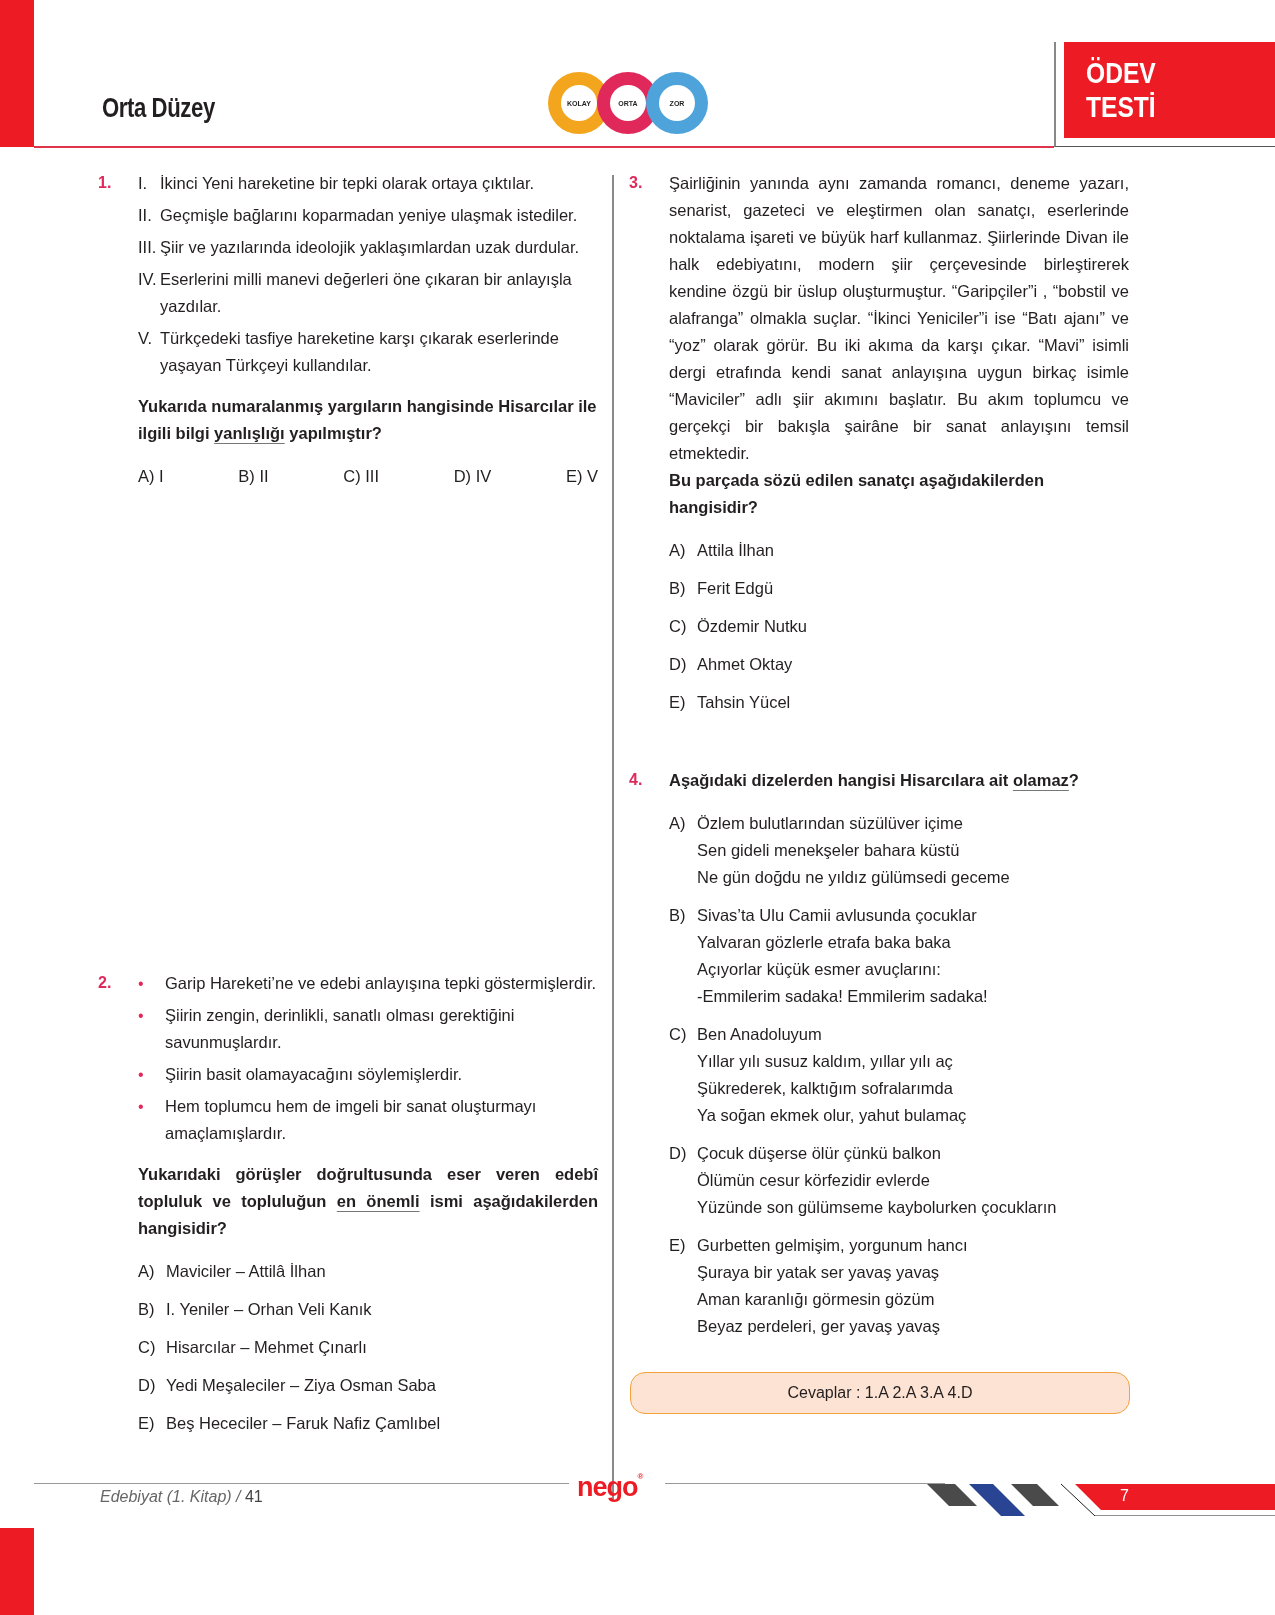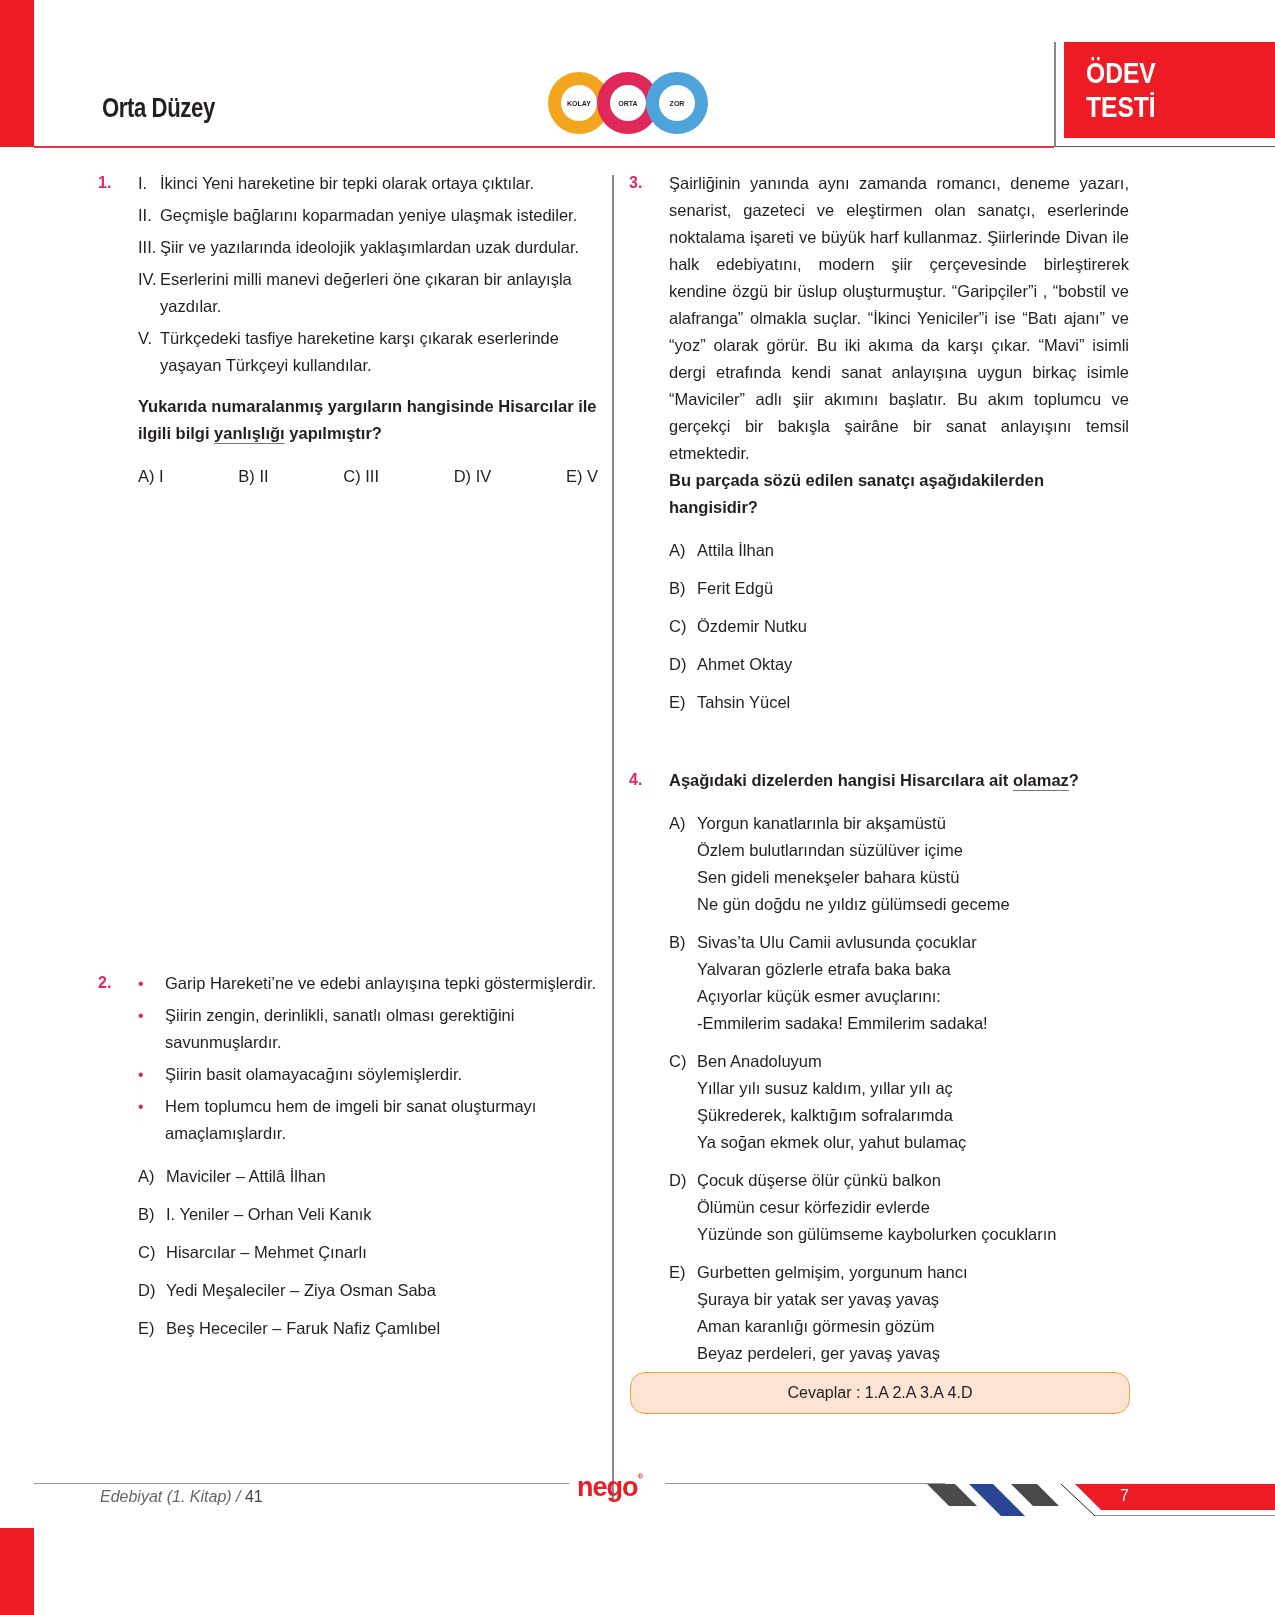--- a/index.html
+++ b/index.html
@@ -139,20 +139,21 @@
       <span>Şiirin zengin, derinlikli, sanatlı olması gerektiğini savunmuşlardır.</span>
     </div>
   <div class="bullet-row">
       <span class="b">•</span>
       <span>Şiirin basit olamayacağını söylemişlerdir.</span>
     </div>
   <div class="bullet-row">
       <span class="b">•</span>
       <span>Hem toplumcu hem de imgeli bir sanat oluşturmayı amaçlamışlardır.</span>
     </div>
+  <div class="stem bold"><span>Yukarıdaki görüşler doğrultusunda eser veren edebî topluluk ve topluluğun </span><span class="u">en önemli</span><span> ismi aşağıdakilerden hangisidir?</span></div>
   <div class="opt-list">
     <div class="opt-row">
         <span class="ol">A)</span>
         <span>Maviciler – Attilâ İlhan</span>
       </div>
     <div class="opt-row">
         <span class="ol">B)</span>
         <span>I. Yeniler – Orhan Veli Kanık</span>
       </div>
     <div class="opt-row">
@@ -198,21 +199,20 @@
   </div>
 </div>
 
 <div class="q-num" style="left:629px; top:771px;">4.</div>
 <div class="q4 text">
   <div class="stem bold"><span>Aşağıdaki dizelerden hangisi Hisarcılara ait </span><span class="u">olamaz</span><span>?</span></div>
 
   <div class="poem-opt">
     <span class="ol">A)</span>
     <div>
-      <div>Yorgun kanatlarınla bir akşamüstü</div>
       <div>Özlem bulutlarından süzülüver içime</div>
       <div>Sen gideli menekşeler bahara küstü</div>
       <div>Ne gün doğdu ne yıldız gülümsedi geceme</div>
     </div>
   </div>
   <div class="poem-opt">
     <span class="ol">B)</span>
     <div>
       <div>Sivas’ta Ulu Camii avlusunda çocuklar</div>
       <div>Yalvaran gözlerle etrafa baka baka</div>

